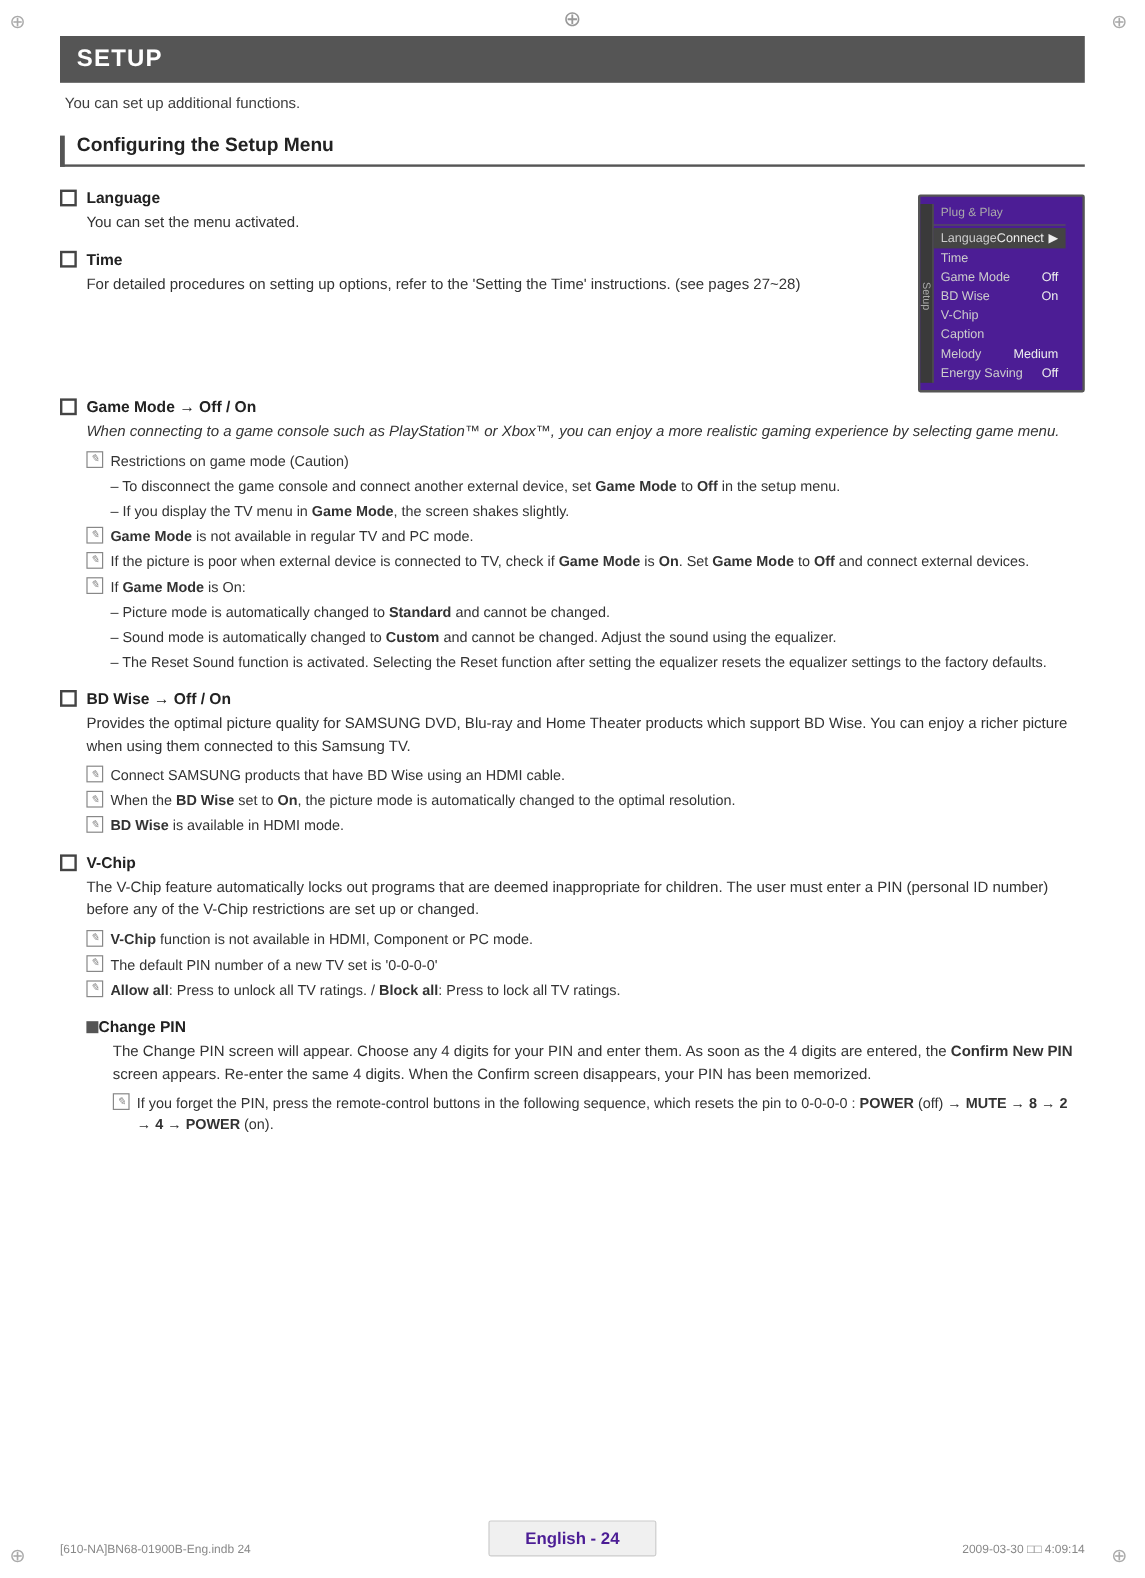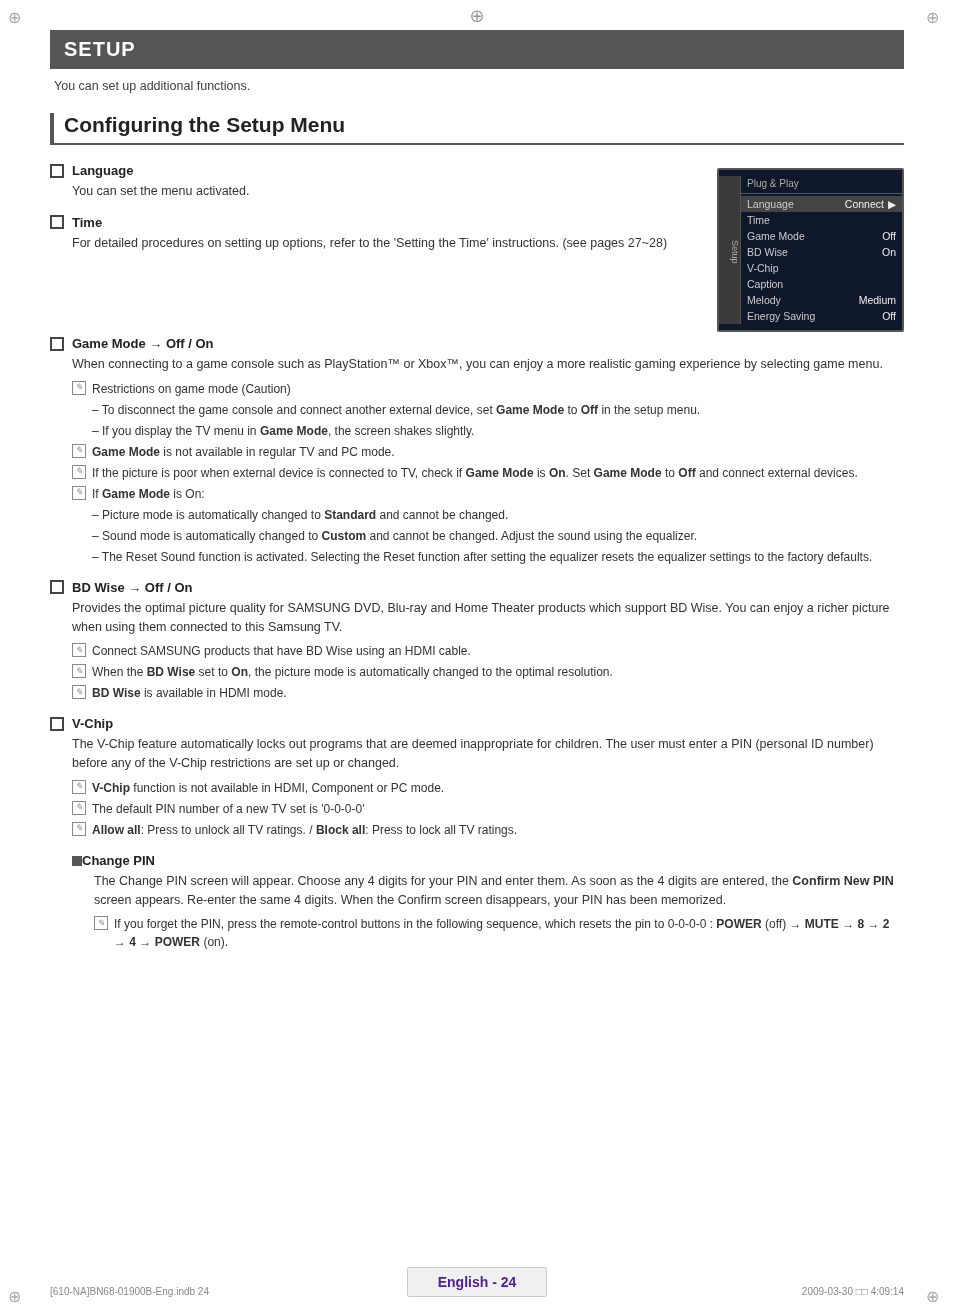--- a/index.html
+++ b/index.html
@@ -58,21 +58,21 @@
 
     .intro-text {
       font-size: 12.5px;
       color: #404040;
       margin-bottom: 20px;
       margin-left: 4px;
     }
 
     
     .section-heading {
-      font-size: 21px;
+      font-size: 16px;
       font-weight: bold;
       color: #222;
       border-bottom: 2px solid #555;
       padding-bottom: 6px;
       margin-bottom: 18px;
       padding-left: 10px;
       border-left: 4px solid #555;
     }
 
     
@@ -81,28 +81,28 @@
       flex-direction: row;
       align-items: flex-start;
       margin-bottom: 0;
     }
 
     .content-left {
       flex: 1;
     }
 
     .tv-screenshot {
-      width: 187px;
+      width: 139px;
       margin-left: 20px;
       margin-top: 5px;
       flex-shrink: 0;
-      background: #0f172a;
+      background: #4c1d95;
       border: 2px solid #555;
       border-radius: 2px;
-      padding: 6px 0 6px 0;
+      padding: 6px 16px 6px 0;
       font-size: 10px;
       color: #ddd;
     }
 
     .tv-screen-row {
       display: flex;
       align-items: center;
       padding: 2px 6px;
       font-size: 10.5px;
     }
@@ -356,21 +356,21 @@
       </div>
     </div>
   </div>
 
   <div class="menu-item" style="margin-top:4px;">
     <div class="menu-item-title">
       <div class="checkbox-icon"></div>
       <span>Game Mode → Off / On</span>
     </div>
     <div class="menu-item-body">
-      <p style="margin-bottom:6px;">When connecting to a game console such as PlayStation™ or Xbox™, you can enjoy a more realistic gaming experience by selecting game menu.</p>
+      <p style="margin-bottom:6px;font-style:italic;">When connecting to a game console such as PlayStation™ or Xbox™, you can enjoy a more realistic gaming experience by selecting game menu.</p>
 
       <div class="note-line">
         <div class="note-icon">✎</div>
         <span>Restrictions on game mode (Caution)</span>
       </div>
       <div class="bullet-dash">
         To disconnect the game console and connect another external device, set <strong>Game Mode</strong> to <strong>Off</strong> in the setup menu.
       </div>
       <div class="bullet-dash">
         If you display the TV menu in <strong>Game Mode</strong>, the screen shakes slightly.

